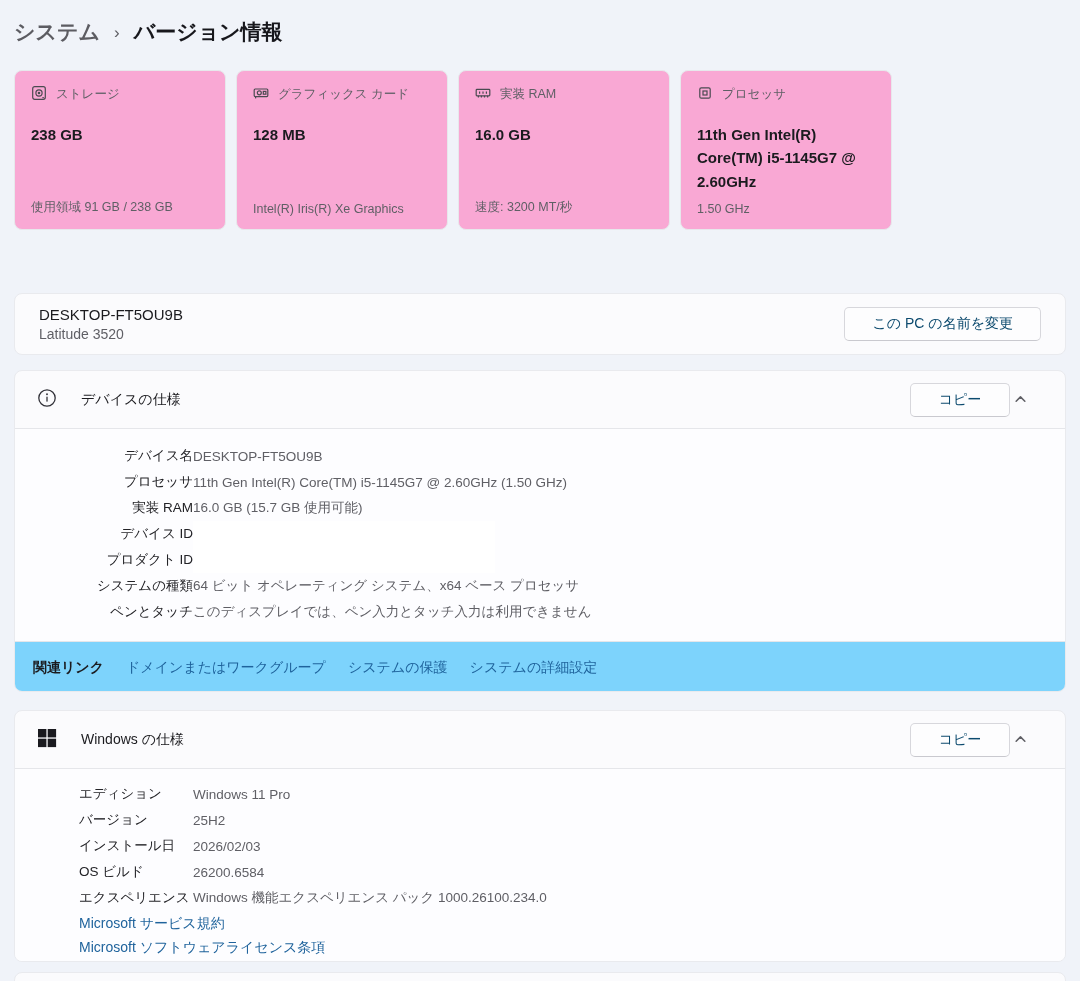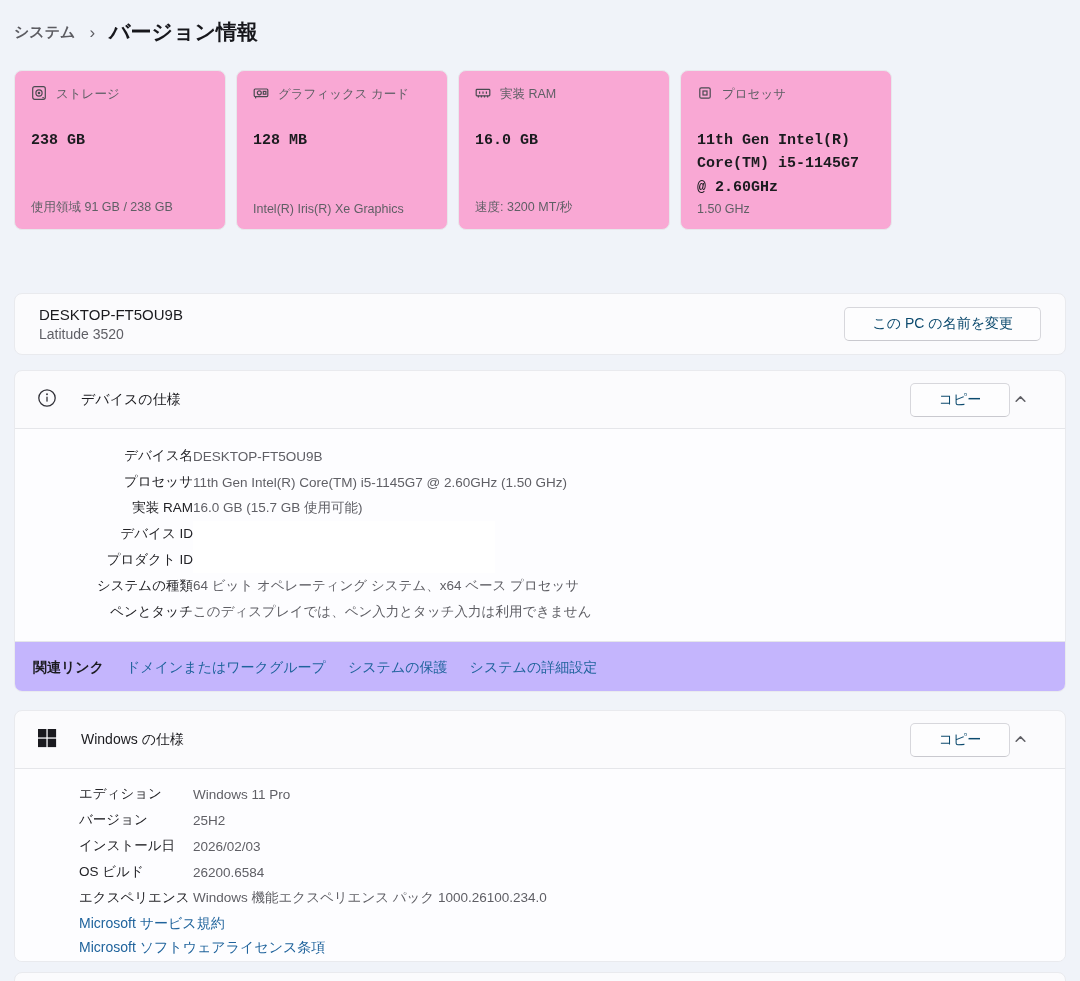--- a/index.html
+++ b/index.html
@@ -6,34 +6,34 @@
   html,body { width:1080px; height:981px; }
   body {
     background:#f0f3f9;
     font-family:"Liberation Sans","DejaVu Sans",sans-serif;
     color:#1b1b1f;
     position:relative;
     overflow:hidden;
   }
   
   .breadcrumb { position:absolute; top:18px; left:14px; display:flex; align-items:center; gap:14px; }
-  .breadcrumb .parent { font-size:15px; font-weight:700; color:#5c5c62; cursor:pointer; }
+  .breadcrumb .parent { font-size:21px; font-weight:700; color:#5c5c62; cursor:pointer; }
   .breadcrumb .sep { font-size:17px; color:#5c5c62; font-weight:400; padding-top:2px; }
   .breadcrumb .current { font-size:21px; font-weight:700; color:#17171c; }
 
   
   .cards-row { position:absolute; top:70px; left:14px; display:flex; gap:10px; }
   .info-card {
     width:212px; height:160px;
     background:#f9a8d4; border:1px solid #e7e8ec; border-radius:8px;
     padding:14px 16px; position:relative;
   }
   .card-head { display:flex; align-items:center; gap:9px; font-size:12.5px; color:#5f5f65; }
   .card-head svg { flex:0 0 auto; }
-  .card-value { margin-top:25px; font-size:15px; font-weight:700; color:#1b1b1f; line-height:1.55;font-family:Liberation Mono, monospace; }
+  .card-value { margin-top:19px; font-size:15px; font-weight:700; color:#1b1b1f; line-height:1.55; }
   .card-detail { position:absolute; left:16px; right:12px; bottom:13px; font-size:12.5px; color:#5f5f65; white-space:nowrap; }
 
   
   .device-card {
     position:absolute; top:293px; left:14px; width:1052px; height:62px;
     background:#fbfbfd; border:1px solid #e9eaee; border-radius:8px;
     display:flex; align-items:center; justify-content:space-between;
     padding:0 24px;
   }
   .device-card .dn { font-size:15px; color:#1b1b1f; }
@@ -61,21 +61,21 @@
   .divider { height:1px; background:#e5e6ea; }
   .sec-body { background:#fdfdff; }
   .sec-device .sec-body { padding:14px 0 16px 0;text-align:right; }
   .sec-windows .sec-body { padding:12px 0 6px 0; }
   .spec-row { display:flex; align-items:center; height:26px; padding-left:64px; }
   .spec-label { width:114px; flex:0 0 114px; font-size:13.5px; color:#232327; }
   .spec-value { font-size:13.5px; color:#5f5f65; }
   .redact-box { width:302px; height:26px; background:#ffffff; }
 
   .sec-footer {
-    background:#c4b5fd; border-top:1px solid #e5e6ea; height:52px;
+    background:#7dd3fc; border-top:1px solid #e5e6ea; height:52px;
     display:flex; align-items:center; padding-left:18px; gap:22px;
   }
   .sec-footer .rl-label { font-size:14px; font-weight:700; color:#1b1b1f; }
   a.link { color:#1f639c; text-decoration:none; font-size:14px; cursor:pointer; }
   .ms-links { padding:4px 0 10px 64px; display:flex; flex-direction:column; gap:6px;justify-content:flex-end; }
 
   
   .bottom-card {
     position:absolute; top:972px; left:14px; width:1052px; height:24px;
     background:#fbfbfd; border:1px solid #e9eaee; border-radius:8px 8px 0 0;

